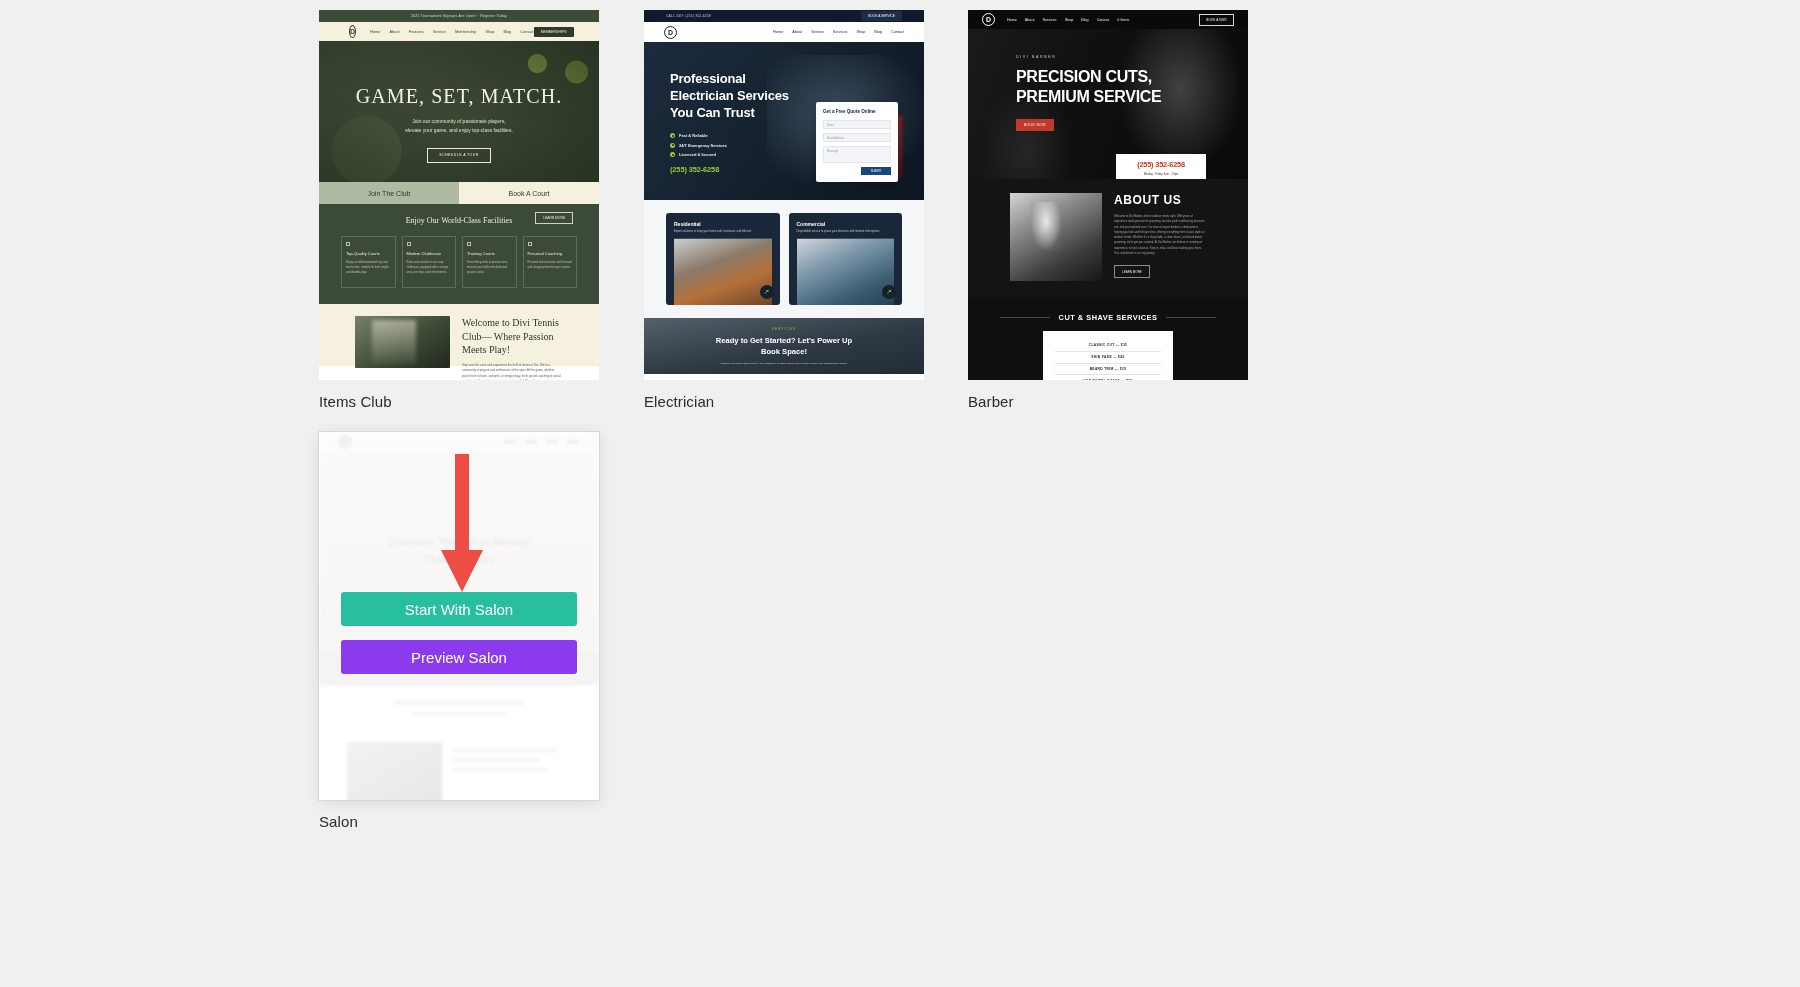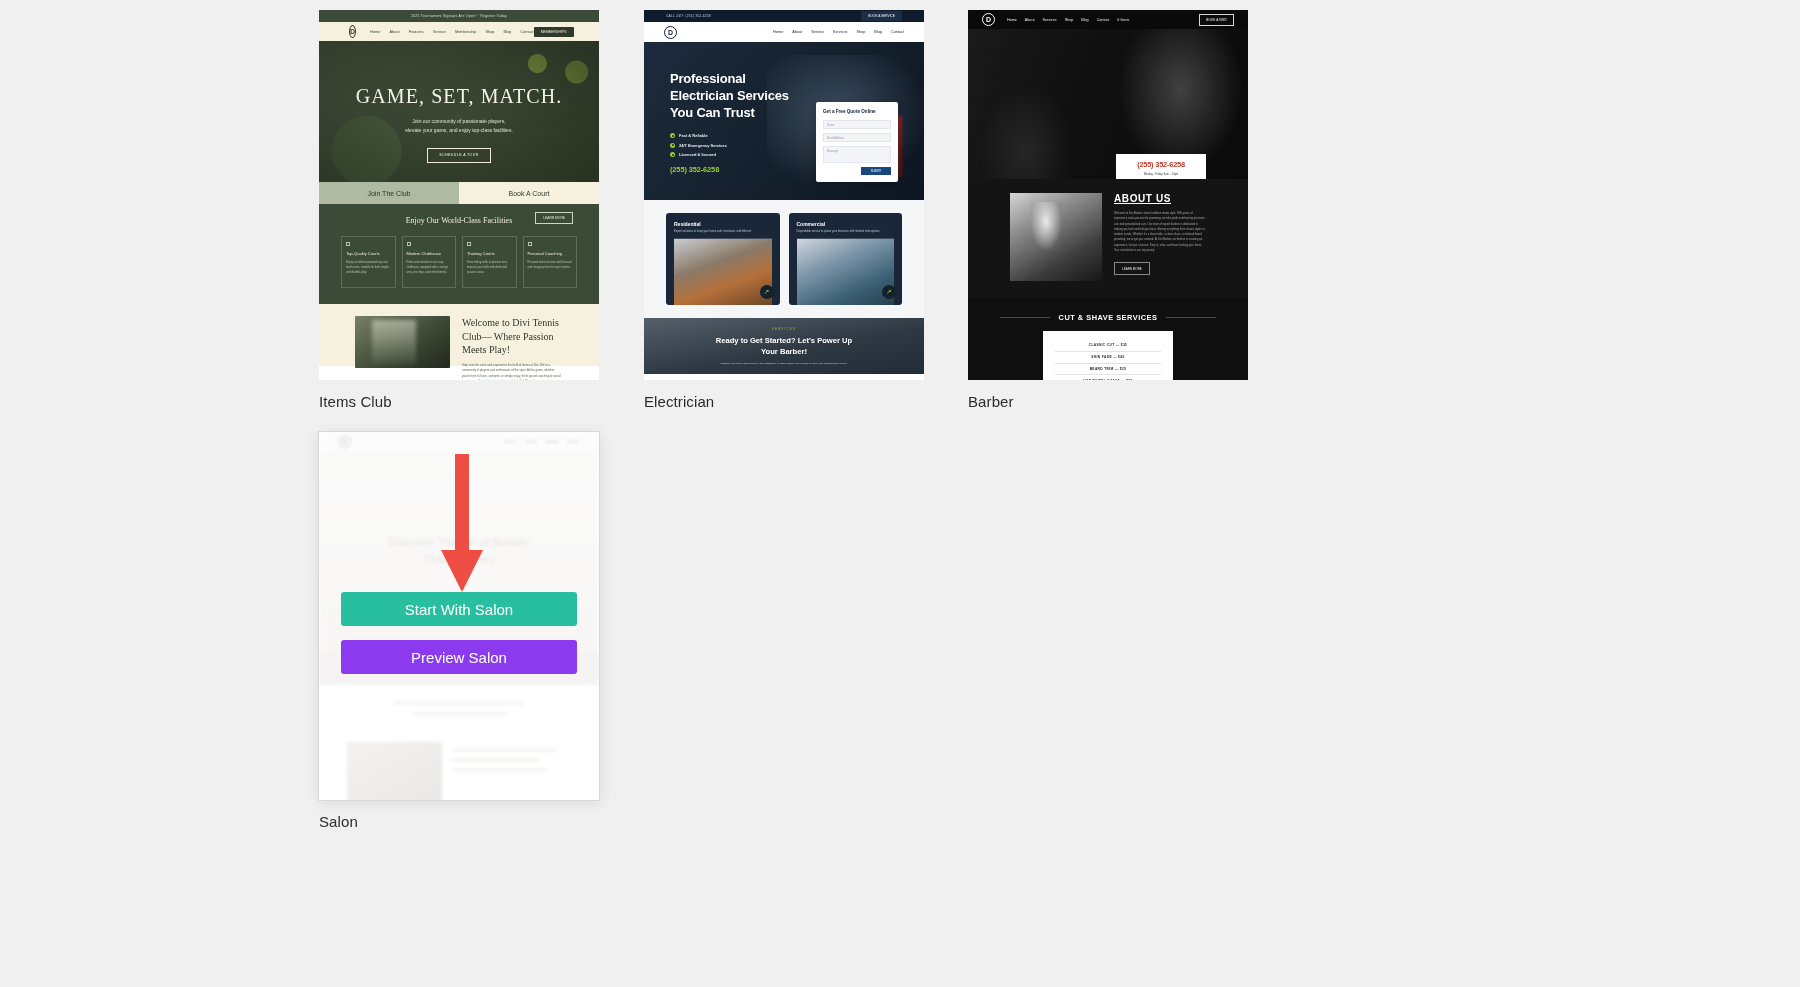--- a/index.html
+++ b/index.html
@@ -149,21 +149,21 @@
   .b-hbtn { display:inline-block; margin-top:12px; background:#c0392b; color:#fff; font-size:3.3px;
             padding:4px 8px; letter-spacing:.4px; }
   .b-hours { position:absolute; z-index:4; right:42px; top:125px; width:90px; background:#fff; padding:6px 8px; }
   .b-hours .ph { font-size:7.4px; color:#c0392b; font-weight:700; text-align:center; letter-spacing:-.2px; }
   .b-hours .hr { font-size:2.6px; color:#3a3a3a; text-align:center; margin-top:3.5px; line-height:1.7; }
   .b-about { background:#141414; padding:14px 42px 16px; display:flex; gap:12px; }
   .b-aimg { width:92px; height:88px; flex:none; overflow:hidden;
             background:linear-gradient(150deg,#d6d6d6 0%,#8f8f8f 30%,#3d3d3d 70%,#161616 100%); position:relative; }
   .b-aimg::after { content:""; position:absolute; left:22%; top:10%; width:34%; height:56%;
             background:radial-gradient(ellipse at 50% 40%, rgba(245,245,245,.9), rgba(120,120,120,.1) 70%); }
-  .b-atxt h3 { font-size:10px; color:#fff; font-weight:700; letter-spacing:.6px;text-decoration:underline; }
+  .b-atxt h3 { font-size:12px; color:#fff; font-weight:700; letter-spacing:.6px; }
   .b-atxt p { font-size:2.7px; color:#a8a8a8; line-height:1.95; margin-top:7px; }
   .b-abtn { display:inline-block; margin-top:9px; border:.6px solid #8a8a8a; color:#e8e8e8; font-size:3px; padding:3.5px 7px; }
   .b-serv { background:#0f0f0f; padding:8px 0 0;margin-top:8px; }
   .b-serv-h { display:flex; align-items:center; justify-content:center; gap:9px; }
   .b-serv-h span { font-size:7.4px; color:#fff; font-weight:700; letter-spacing:.5px; }
   .b-serv-h .ln { width:50px; height:.6px; background:#4a4a4a; }
   .b-menu-card { width:130px; margin:9px auto 0; background:#fff; padding:9px 12px; }
   .b-mrow { display:flex; justify-content:center; font-size:3.2px; color:#1a1a1a;
             letter-spacing:.4px; padding:3.4px 0; border-bottom:.4px solid #e4e4e4; font-weight:700; }
 
@@ -344,21 +344,21 @@
             <h5>Commercial</h5>
             <p>Dependable service to power your business with minimal interruptions.</p>
             <div class="e-thumb com"></div>
             <div class="e-arrow">↗</div>
           </div>
         </div>
         <div class="e-cta">
           <div class="kick">SERVICES</div>
           <h3>
             <div>Ready to Get Started? Let's Power Up</div>
-            <div>Your Barber!</div>
+            <div>Book Space!</div>
           </h3>
           <p>Whether you need a quick repair, a full installation, or future advice, Divi is ready to help. Our certified team is here.</p>
         </div>
       </div>
     </div>
     <div class="card-label">Electrician</div>
   </div>
 
   <div class="card-slot" style="left:968px; top:10px; width:280px;">
     <div class="preview" style="height:370px; background:#0f0f0f;">
@@ -370,20 +370,28 @@
             <span>About</span>
             <span>Services</span>
             <span>Shop</span>
             <span>Blog</span>
             <span>Contact</span>
             <span>0 Items</span>
           </div>
           <div class="b-navbtn">BOOK A VISIT</div>
         </div>
         <div class="b-hero">
+          <div class="b-hero-txt">
+            <div class="b-kick">DIVI BARBER</div>
+            <div class="b-h1">
+              <div>PRECISION CUTS,</div>
+              <div>PREMIUM SERVICE</div>
+            </div>
+            <div class="b-hbtn">BOOK NOW</div>
+          </div>
           <div class="b-hours">
             <div class="ph">(255) 352-6258</div>
             <div class="hr">Monday - Friday: 6am – 10pm</div>
 
           </div>
         </div>
         <div class="b-about">
           <div class="b-aimg"></div>
           <div class="b-atxt">
             <h3>ABOUT US</h3>

